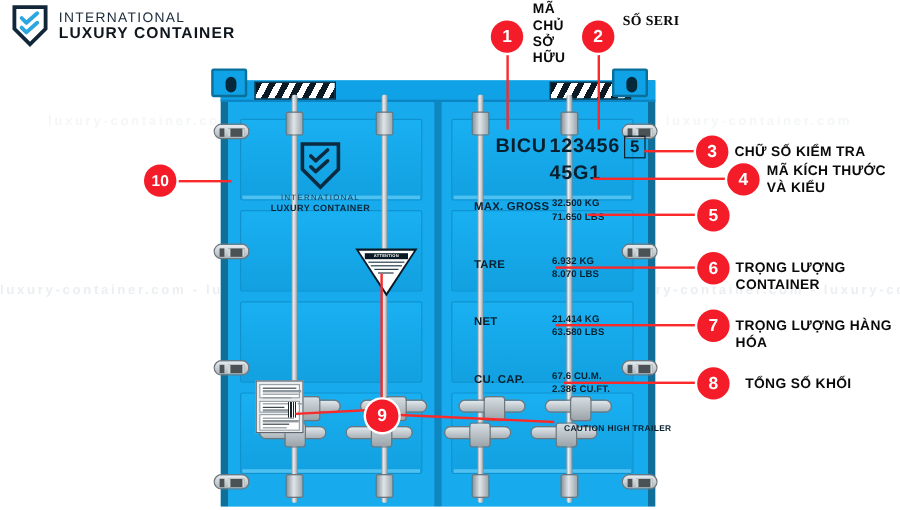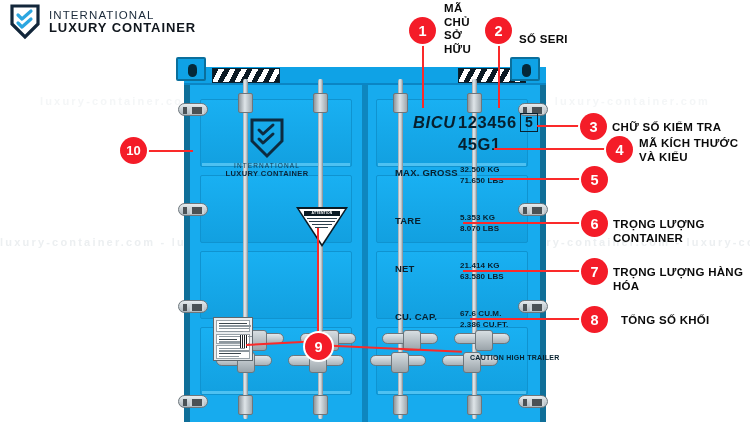--- a/index.html
+++ b/index.html
@@ -268,34 +268,34 @@
         </div>
       <div class="csc-sec" style="height:14px;">
           <i style="width:26px"></i>
           <i style="width:30px"></i>
           <i class="dk" style="width:22px"></i>
           <i style="width:20px"></i>
         </div>
       <div class="csc-barcode"></div>
     </div>
 
-    <div class="mk mk-code" style="left:243px; top:58px;font-style:italic;">BICU</div>
+    <div class="mk mk-code" style="left:243px; top:58px;">BICU</div>
     <div class="mk mk-code" style="left:288px; top:58px;">123456</div>
     <div class="mk mk-chk" style="left:350px; top:58px;">5</div>
     <div class="mk mk-type" style="left:288px; top:80px;">45G1</div>
 
     <div class="mk mk-lbl" style="left:225px; top:112px;">MAX. GROSS</div>
     <div class="mk mk-val" style="left:290px; top:110px;">
       <span>32.500 KG</span><br>
       <span>71.650 LBS</span>
     </div>
 
     <div class="mk mk-lbl" style="left:225px; top:160px;">TARE</div>
     <div class="mk mk-val" style="left:290px; top:158px;">
-      <span>5.353 KG</span><br>
+      <span>6.932 KG</span><br>
       <span>8.070 LBS</span>
     </div>
 
     <div class="mk mk-lbl" style="left:225px; top:208px;">NET</div>
     <div class="mk mk-val" style="left:290px; top:206px;">
       <span>21.414 KG</span><br>
       <span>63.580 LBS</span>
     </div>
 
     <div class="mk mk-lbl" style="left:225px; top:256px;">CU. CAP.</div>
@@ -310,21 +310,21 @@
 
   <div class="ann-vline" style="left:422px; top:44px; height:64px;"></div>
   <div class="num" style="left:409px; top:17px;">1</div>
   <div class="ann-txt stack" style="left:444px; top:2px;">MÃ
 CHỦ
 SỞ
 HỮU</div>
 
   <div class="ann-vline" style="left:498px; top:44px; height:64px;"></div>
   <div class="num" style="left:485px; top:17px;">2</div>
-  <div class="ann-txt" style="left:519px; top:32px;">SỐ SERI</div>
+  <div class="ann-txt" style="left:519px; top:11px;font-family:Liberation Serif, serif;">SỐ SERI</div>
 
   <div class="ann-line" style="left:537px; top:125px; width:50px;"></div>
   <div class="num" style="left:580px; top:113px;">3</div>
   <div class="ann-txt" style="left:612px; top:120px;">CHỮ SỐ KIỂM TRA</div>
 
   <div class="ann-line" style="left:494px; top:148px; width:120px;"></div>
   <div class="num" style="left:606px; top:136px;">4</div>
   <div class="ann-txt" style="left:639px; top:136px;">MÃ KÍCH THƯỚC
 VÀ KIỂU</div>
 

